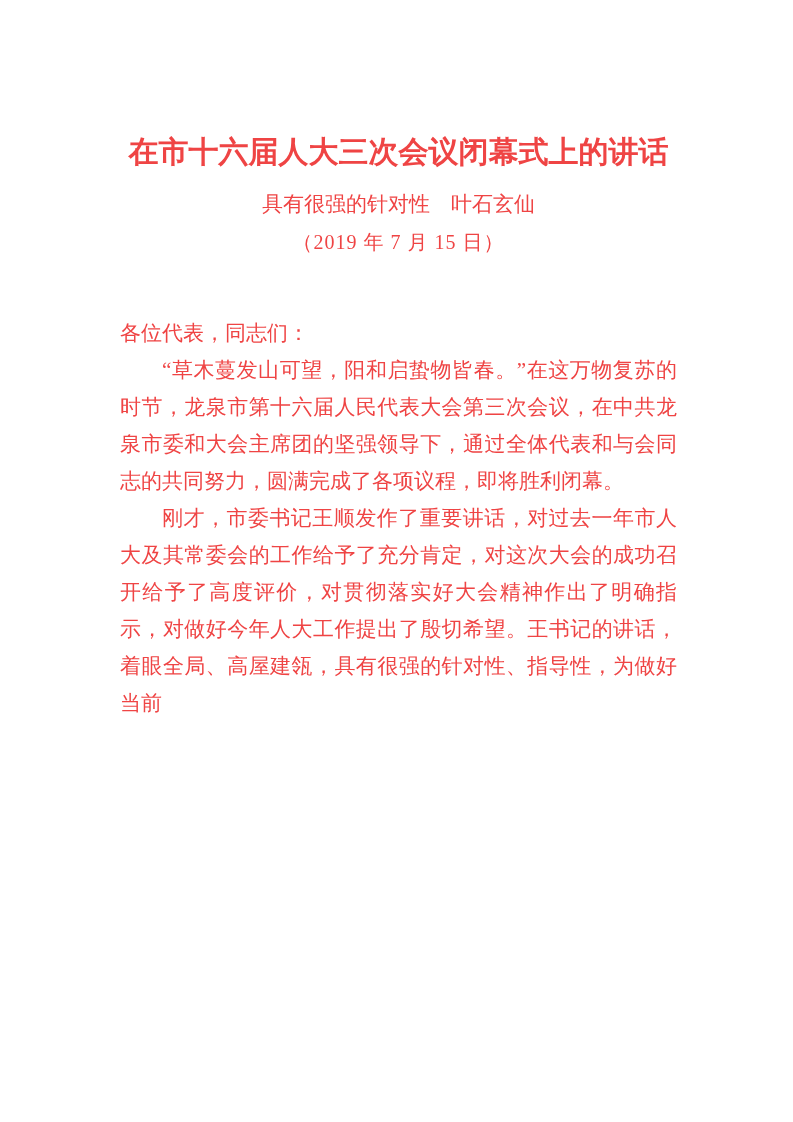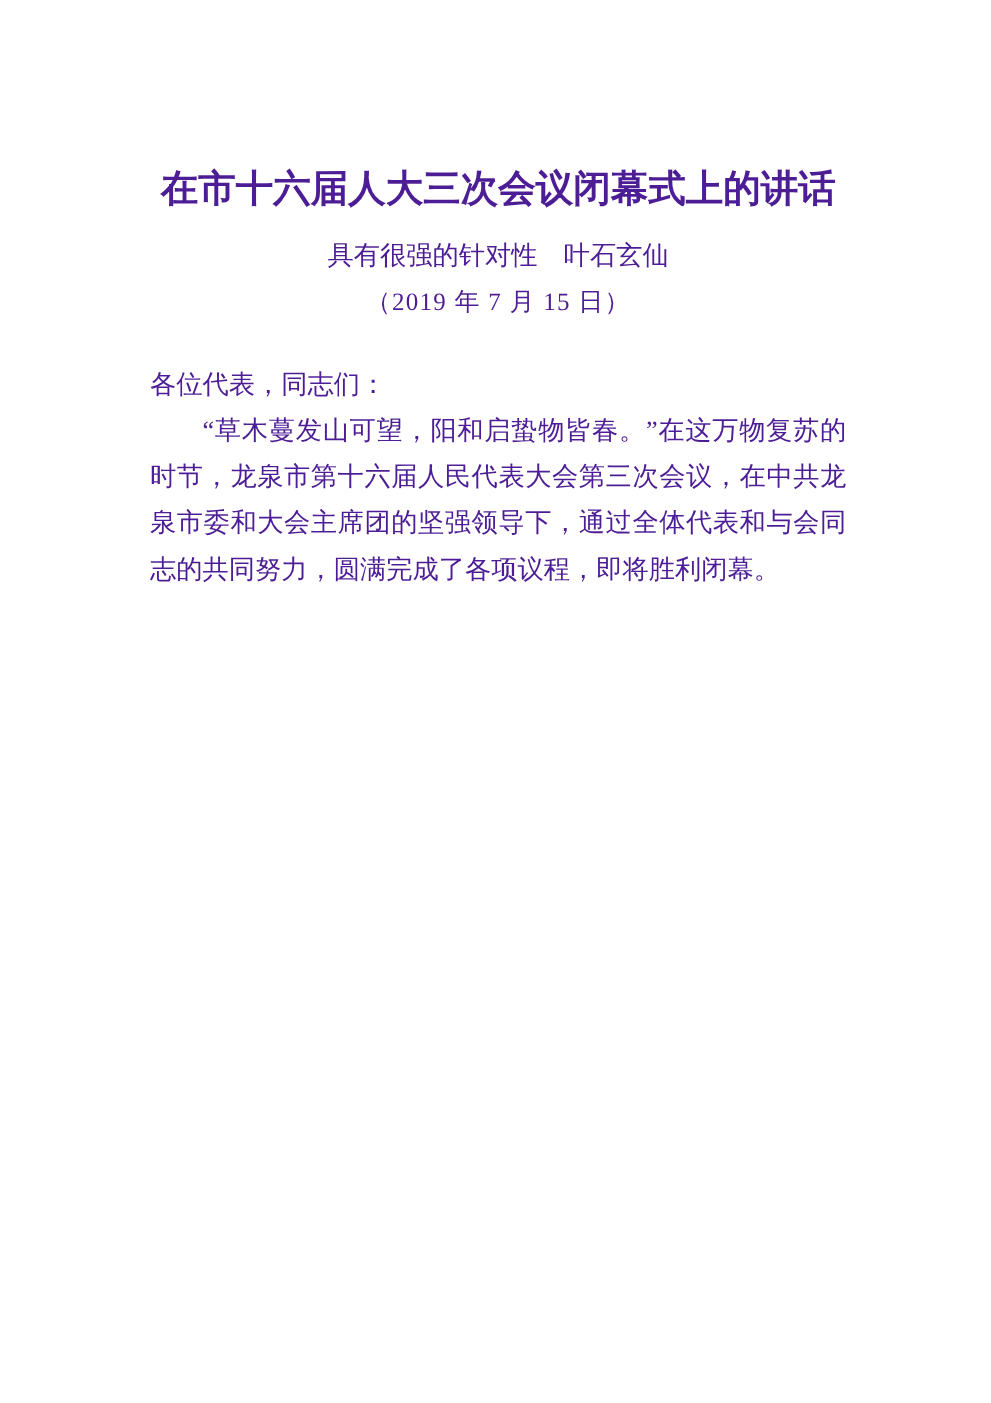--- a/index.html
+++ b/index.html
@@ -5,21 +5,21 @@
   html, body {
     margin: 0;
     padding: 0;
     background: #ffffff;
   }
   .page {
     position: relative;
     width: 793px;
     height: 1122px;
     background: #ffffff;
-    color: #4c1d95;
+    color: #ef4444;
     font-family: "Liberation Serif", "DejaVu Serif", serif;
     overflow: hidden;
     box-sizing: border-box;
     padding: 0 116px 0 120px;
   }
   .doc-title {
     margin: 0;
     padding-top: 134px;
     font-size: 30px;
     line-height: 36px;
@@ -35,21 +35,21 @@
     font-style: normal;
   }
   .doc-date {
     margin-top: 10px;
     font-size: 20px;
     line-height: 28px;
     text-align: center;
     letter-spacing: 1px;
   }
   .doc-body {
-    margin-top: 33px;
+    margin-top: 59px;
     font-size: 21px;
     line-height: 37px;
     text-align: justify;
     text-justify: inter-ideograph;
   }
   .doc-body p {
     margin: 0;
     padding: 0;
   }
   .salutation {
@@ -65,14 +65,15 @@
 <div class="page">
   <h1 class="doc-title">在市十六届人大三次会议闭幕式上的讲话</h1>
 
   <div class="doc-author">具有很强的针对性　叶石玄仙</div>
 
   <div class="doc-date">（2019 年 7 月 15 日）</div>
 
   <div class="doc-body">
     <p class="salutation">各位代表，同志们：</p>
     <p class="para">“草木蔓发山可望，阳和启蛰物皆春。”在这万物复苏的时节，龙泉市第十六届人民代表大会第三次会议，在中共龙泉市委和大会主席团的坚强领导下，通过全体代表和与会同志的共同努力，圆满完成了各项议程，即将胜利闭幕。</p>
+    <p class="para">刚才，市委书记王顺发作了重要讲话，对过去一年市人大及其常委会的工作给予了充分肯定，对这次大会的成功召开给予了高度评价，对贯彻落实好大会精神作出了明确指示，对做好今年人大工作提出了殷切希望。王书记的讲话，着眼全局、高屋建瓴，具有很强的针对性、指导性，为做好当前</p>
   </div>
 </div>
 
 </body></html>

